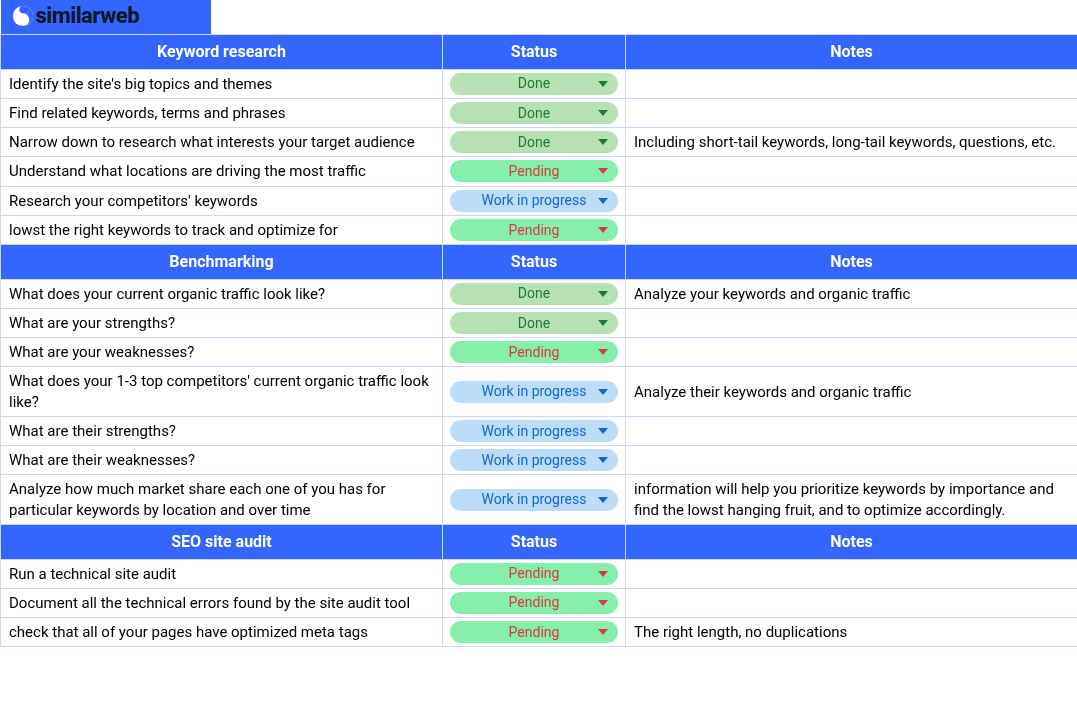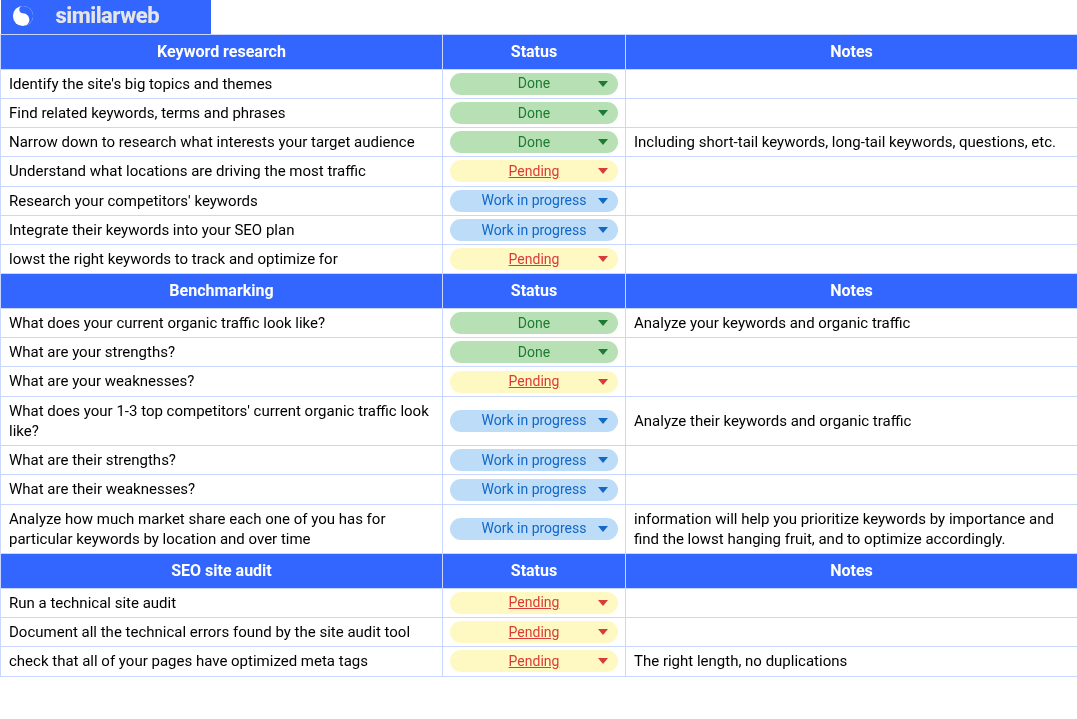--- a/index.html
+++ b/index.html
@@ -36,22 +36,22 @@
   .logo-cell {
     background: #3366ff;
     border: 1px solid #3366ff;
     padding: 4px 10px 2px 10px;
     width: 210px;
     height: 34px;
   }
   .logo-wrap {
     display: flex;
     align-items: center;
-    gap: 22px;
-    color: #e5e5e5;
+    gap: 2px;
+    color: #0f172a;
     font-weight: 800;
     font-size: 22px;
     letter-spacing: -0.5px;
   }
   .logo-wrap .brand { line-height: 1; }
   .logo-spacer {
     border: none;
     background: #fff;
   }
   td.status-cell {
@@ -72,21 +72,21 @@
   }
   .pill .caret {
     position: absolute;
     right: 10px;
     width: 0; height: 0;
     border-left: 5px solid transparent;
     border-right: 5px solid transparent;
   }
   .pill-done { background: #b7e1b5; color: #1f7a33; }
   .pill-done .caret { border-top: 6px solid #1f7a33; }
-  .pill-pending { background: #fef9c3; color: #d93a3a; text-decoration: underline; }
+  .pill-pending { background: #86efac; color: #d93a3a; }
   .pill-pending .caret { border-top: 6px solid #d93a3a; }
   .pill-wip { background: #bcdcf7; color: #1268c8; }
   .pill-wip .caret { border-top: 6px solid #1268c8; }
   td.task { color: #000; }
   td.notes { color: #000; }
 </style>
 </head>
 <body>
 
 <table>
@@ -151,28 +151,20 @@
       </tr>
       <tr>
         <td class="task">Research your competitors' keywords</td>
         <td class="status-cell"><div class="pill pill-wip">
             <span>Work in progress</span>
             <span class="caret"></span>
           </div></td>
         <td class="notes"></td>
       </tr>
       <tr>
-        <td class="task">Integrate their keywords into your SEO plan</td>
-        <td class="status-cell"><div class="pill pill-wip">
-            <span>Work in progress</span>
-            <span class="caret"></span>
-          </div></td>
-        <td class="notes"></td>
-      </tr>
-      <tr>
         <td class="task">lowst the right keywords to track and optimize for</td>
         <td class="status-cell"><div class="pill pill-pending">
             <span>Pending</span>
             <span class="caret"></span>
           </div></td>
         <td class="notes"></td>
       </tr>
       <tr>
         <th>Benchmarking</th>
         <th>Status</th>

